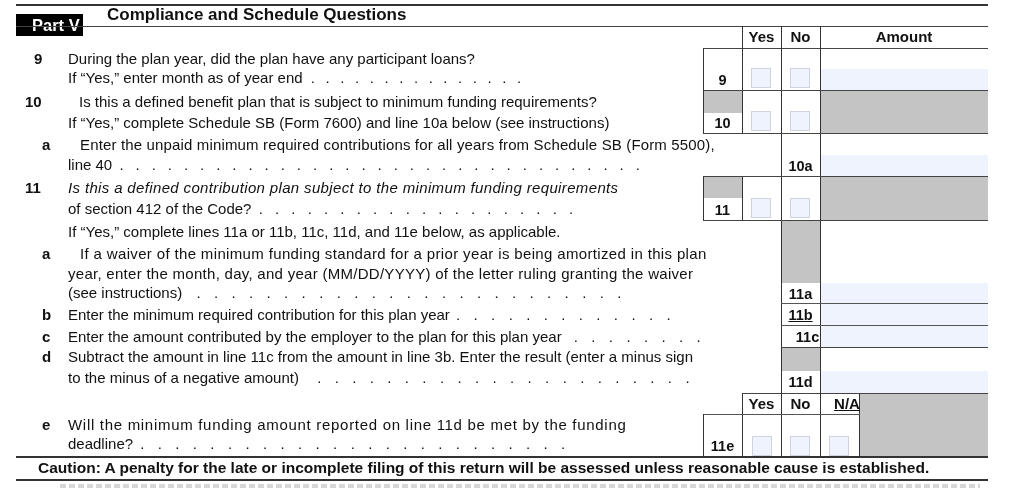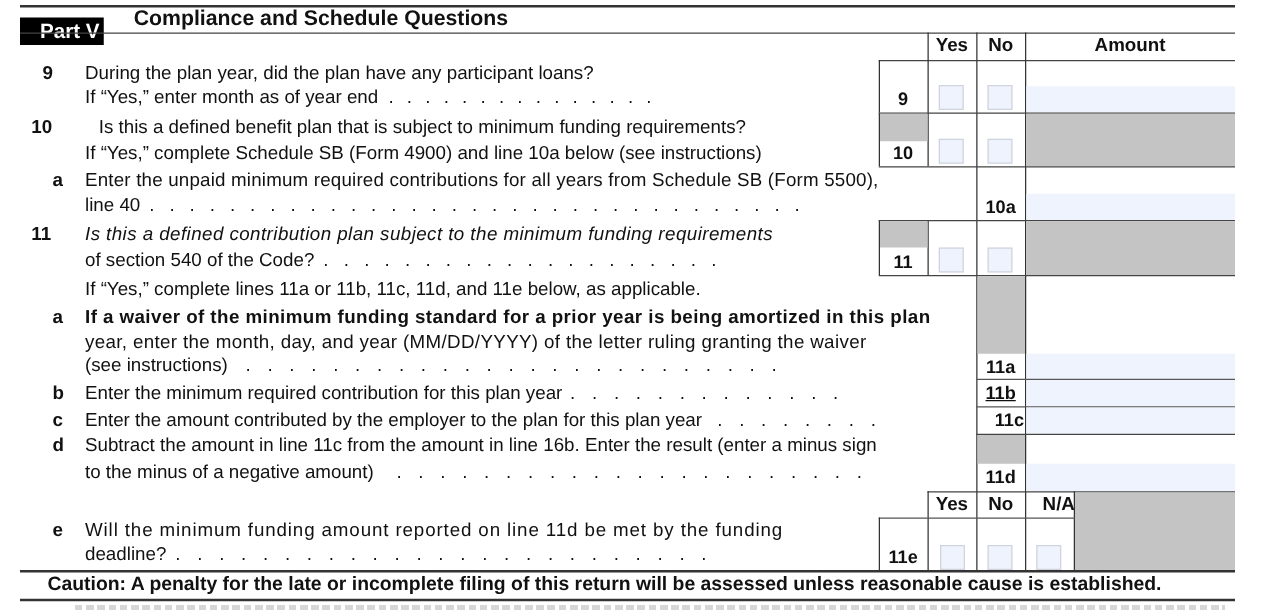--- a/index.html
+++ b/index.html
@@ -57,55 +57,55 @@
   <span class="dots" style="margin-left:4px; letter-spacing:3.2px;">. . . . . . . . . . . . . . .</span>
 </div>
 <div class="lbl" style="left:703px; top:71px; width:39px;">9</div>
 <div class="cb" style="left:751px; top:68px;"></div>
 <div class="cb" style="left:790px; top:68px;"></div>
 <div class="fill" style="left:821px; top:69px; width:167px; height:21px;"></div>
 <div class="hline" style="left:703px; top:90px; width:285px;"></div>
 
 <div class="num" style="left:25px; top:93px;">10</div>
 <div class="t" style="left:68px; top:93px;margin-left:11px;">Is this a defined benefit plan that is subject to minimum funding requirements?</div>
-<div class="t" style="left:68px; top:114px;">If “Yes,” complete Schedule SB (Form 4900) and line 10a below (see instructions)</div>
+<div class="t" style="left:68px; top:114px;">If “Yes,” complete Schedule SB (Form 7600) and line 10a below (see instructions)</div>
 <div class="shade" style="left:704px; top:91px; width:38px; height:22px;"></div>
 <div class="lbl" style="left:703px; top:114px; width:39px;">10</div>
 <div class="cb" style="left:751px; top:111px;"></div>
 <div class="cb" style="left:790px; top:111px;"></div>
 <div class="shade" style="left:821px; top:91px; width:167px; height:42px;"></div>
 <div class="hline" style="left:703px; top:133px; width:285px;"></div>
 
 <div class="num" style="left:42px; top:136px;">a</div>
-<div class="t" style="left:68px; top:136px; letter-spacing:0.15px;">Enter the unpaid minimum required contributions for all years from Schedule SB (Form 5500),</div>
+<div class="t" style="left:80px; top:136px; letter-spacing:0.15px;">Enter the unpaid minimum required contributions for all years from Schedule SB (Form 5500),</div>
 <div class="t" style="left:68px; top:156px;">
   <span>line 40</span>
   <span class="dots" style="margin-left:3px; letter-spacing:3.9px;">. . . . . . . . . . . . . . . . . . . . . . . . . . . . . . . . .</span>
 </div>
 <div class="lbl" style="left:781px; top:157px; width:39px;">10a</div>
 <div class="fill" style="left:821px; top:155px; width:167px; height:21px;"></div>
 <div class="hline" style="left:703px; top:176px; width:285px;"></div>
 
 <div class="num" style="left:25px; top:179px;">11</div>
 <div class="t" style="left:68px; top:179px; letter-spacing:0.35px;font-style:italic;">Is this a defined contribution plan subject to the minimum funding requirements</div>
 <div class="t" style="left:68px; top:200px;">
-  <span>of section 540 of the Code?</span>
+  <span>of section 412 of the Code?</span>
   <span class="dots" style="margin-left:3px; letter-spacing:4px;">. . . . . . . . . . . . . . . . . . . .</span>
 </div>
 <div class="shade" style="left:704px; top:177px; width:38px; height:21px;"></div>
 <div class="lbl" style="left:703px; top:201px; width:39px;">11</div>
 <div class="cb" style="left:751px; top:198px;"></div>
 <div class="cb" style="left:790px; top:198px;"></div>
 <div class="shade" style="left:821px; top:177px; width:167px; height:43px;"></div>
 <div class="hline" style="left:703px; top:220px; width:285px;"></div>
 
 <div class="t" style="left:68px; top:223px;">If “Yes,” complete lines 11a or 11b, 11c, 11d, and 11e below, as applicable.</div>
 
 <div class="num" style="left:42px; top:245px;">a</div>
-<div class="t" style="left:68px; top:245px; letter-spacing:0.35px;font-weight:bold;">If a waiver of the minimum funding standard for a prior year is being amortized in this plan</div>
+<div class="t" style="left:80px; top:245px; letter-spacing:0.35px;">If a waiver of the minimum funding standard for a prior year is being amortized in this plan</div>
 <div class="t" style="left:68px; top:265px; letter-spacing:0.28px;">year, enter the month, day, and year (MM/DD/YYYY) of the letter ruling granting the waiver</div>
 <div class="t" style="left:68px; top:284px;">
   <span>(see instructions)</span>
   <span class="dots" style="margin-left:10px; letter-spacing:4.6px;">. . . . . . . . . . . . . . . . . . . . . . . . .</span>
 </div>
 <div class="shade" style="left:782px; top:221px; width:38px; height:62px;"></div>
 <div class="lbl" style="left:781px; top:285px; width:39px;">11a</div>
 <div class="fill" style="left:821px; top:283px; width:167px; height:20px;"></div>
 <div class="hline thin" style="left:781px; top:303px; width:207px;"></div>
 
@@ -121,37 +121,37 @@
 <div class="num" style="left:42px; top:328px;">c</div>
 <div class="t" style="left:68px; top:328px;">
   <span>Enter the amount contributed by the employer to the plan for this plan year</span>
   <span class="dots" style="margin-left:8px; letter-spacing:4.6px;">. . . . . . . .</span>
 </div>
 <div class="lbl" style="left:781px; top:328px; width:53px;">11c</div>
 <div class="fill" style="left:821px; top:326px; width:167px; height:21px;"></div>
 <div class="hline" style="left:781px; top:347px; width:207px;"></div>
 
 <div class="num" style="left:42px; top:348px;">d</div>
-<div class="t" style="left:68px; top:348px;">Subtract the amount in line 11c from the amount in line 16b. Enter the result (enter a minus sign</div>
+<div class="t" style="left:68px; top:348px;">Subtract the amount in line 11c from the amount in line 3b. Enter the result (enter a minus sign</div>
 <div class="t" style="left:68px; top:369px;">
   <span>to the minus of a negative amount)</span>
   <span class="dots" style="margin-left:14px; letter-spacing:4.6px;">. . . . . . . . . . . . . . . . . . . . . .</span>
 </div>
 <div class="shade" style="left:782px; top:348px; width:38px; height:23px;"></div>
 <div class="lbl" style="left:781px; top:373px; width:39px;">11d</div>
 <div class="fill" style="left:821px; top:371px; width:167px; height:22px;"></div>
 <div class="hline" style="left:742px; top:393px; width:246px;"></div>
 
 <div class="vline" style="left:742px; top:393px; height:63px;"></div>
 <div class="vline" style="left:781px; top:393px; height:63px;"></div>
 <div class="vline" style="left:820px; top:393px; height:63px;"></div>
 <div class="vline" style="left:859px; top:393px; height:63px;"></div>
 <div class="colhead" style="left:742px; top:394px; width:39px;">Yes</div>
 <div class="colhead" style="left:781px; top:394px; width:39px;">No</div>
-<div class="colhead" style="left:820px; top:394px; width:54px;">N/A</div>
+<div class="colhead" style="left:820px; top:394px; width:54px;text-decoration:underline;">N/A</div>
 <div class="shade" style="left:860px; top:394px; width:128px; height:62px;"></div>
 <div class="hline thin" style="left:703px; top:414px; width:157px;"></div>
 
 <div class="num" style="left:42px; top:416px;">e</div>
 <div class="t" style="left:68px; top:416px; letter-spacing:0.7px;">Will the minimum funding amount reported on line 11d be met by the funding</div>
 <div class="t" style="left:68px; top:435px;">
   <span>deadline?</span>
   <span class="dots" style="margin-left:3px; letter-spacing:4.6px;">. . . . . . . . . . . . . . . . . . . . . . . . .</span>
 </div>
 <div class="vline" style="left:703px; top:414px; height:42px;"></div>

